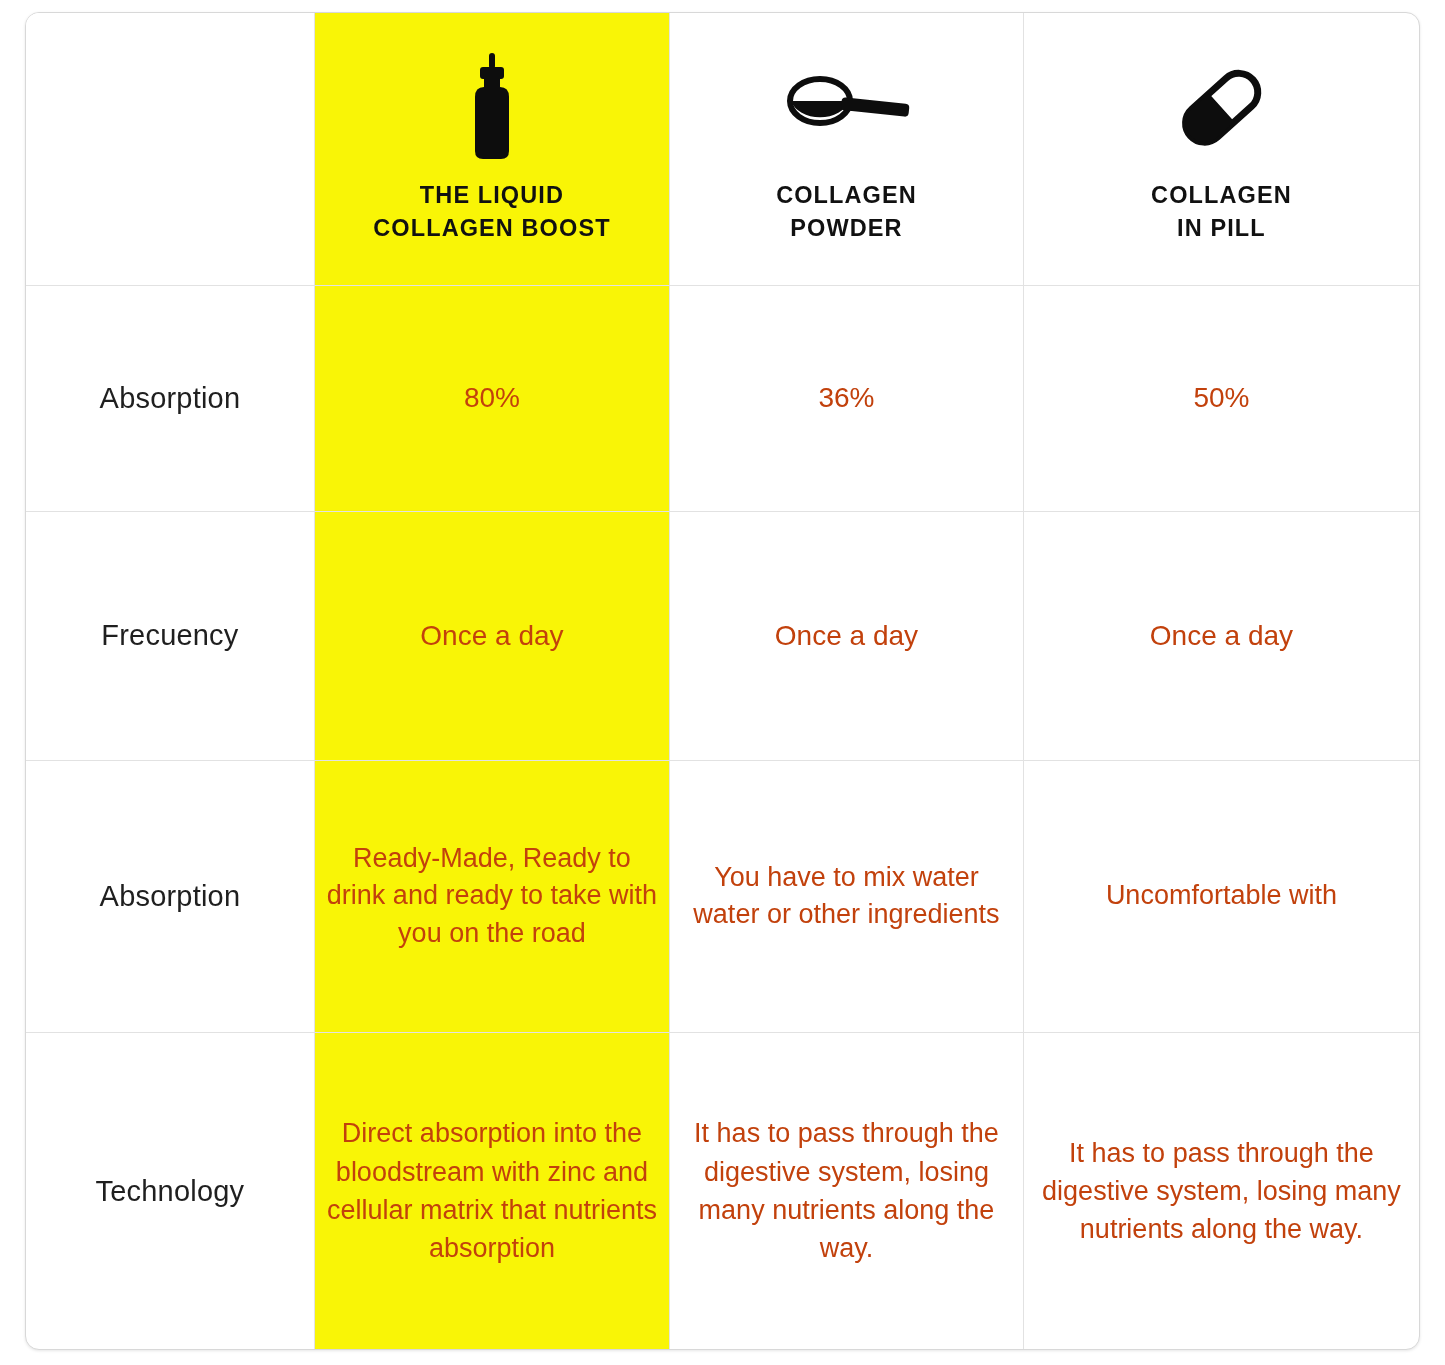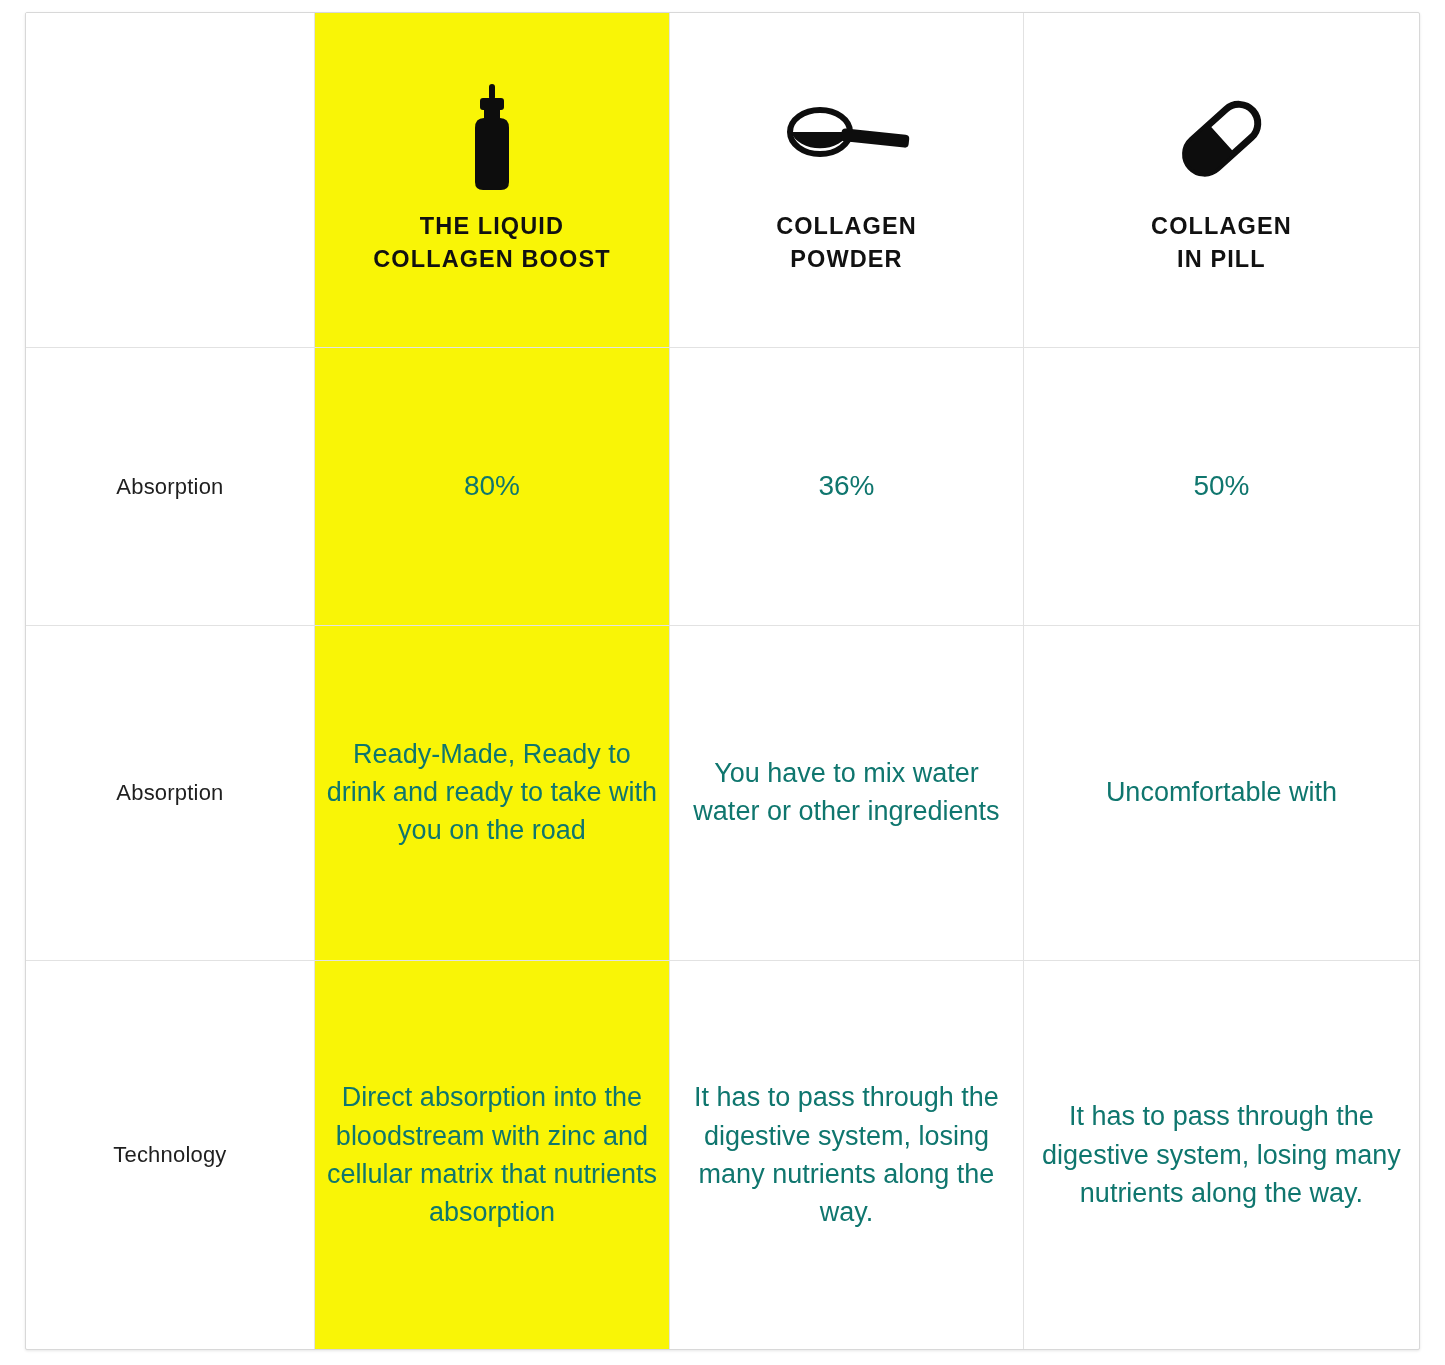--- a/index.html
+++ b/index.html
@@ -16,21 +16,21 @@
   }
 
   .comparison-card {
     position: absolute;
     left: 25px;
     top: 12px;
     width: 1395px;
     height: 1338px;
     background: #ffffff;
     border: 1px solid #d8d8d8;
-    border-radius: 2px;
+    border-radius: 14px;
     box-shadow: 0 1px 3px rgba(0,0,0,0.10);
     overflow: hidden;
     box-sizing: border-box;
   }
 
   table.compare {
     width: 100%;
     height: 100%;
     border-collapse: collapse;
     table-layout: fixed;
@@ -56,21 +56,21 @@
   .row-absorption td { height: 226px; }
   .row-frequency td { height: 248px; }
   .row-practicity td { height: 272px; }
   .row-technology td { height: 316px; }
 
   .highlight { background: #f9f506; }
 
   .rowlabel {
     text-align: left;
     padding-left: 58px;
-    font-size: 22px;
+    font-size: 29px;
     font-weight: 400;
     color: #1f1f1f;
     letter-spacing: 0.2px;
   }
 
   .colhead {
     font-size: 23.5px;
     font-weight: 700;
     letter-spacing: 1.1px;
     line-height: 1.42;
@@ -83,21 +83,21 @@
     height: 108px;
     margin-bottom: 18px;
     display: flex;
     align-items: flex-end;
     justify-content: center;
   }
 
   .cellval {
     font-size: 28px;
     line-height: 1.38;
-    color: #0f766e;
+    color: #c2410c;
     font-weight: 400;
   }
   .cellval.small {
     font-size: 27px;
     line-height: 1.40;
   }
   .cellval.tight {
     font-size: 27px;
     line-height: 1.42;
   }
@@ -164,20 +164,32 @@
           <div class="cellval">80%</div>
         </td>
         <td>
           <div class="cellval">36%</div>
         </td>
         <td>
           <div class="cellval">50%</div>
         </td>
       </tr>
 
+      <tr class="row-frequency">
+        <td class="rowlabel">Frecuency</td>
+        <td class="highlight">
+          <div class="cellval">Once a day</div>
+        </td>
+        <td>
+          <div class="cellval">Once a day</div>
+        </td>
+        <td>
+          <div class="cellval">Once a day</div>
+        </td>
+      </tr>
 
       <tr class="row-practicity">
         <td class="rowlabel">Absorption</td>
         <td class="highlight">
           <div class="cellval small">Ready-Made, Ready to drink and ready to take with you on the road</div>
         </td>
         <td>
           <div class="cellval small">You have to mix water water or other ingredients</div>
         </td>
         <td>

